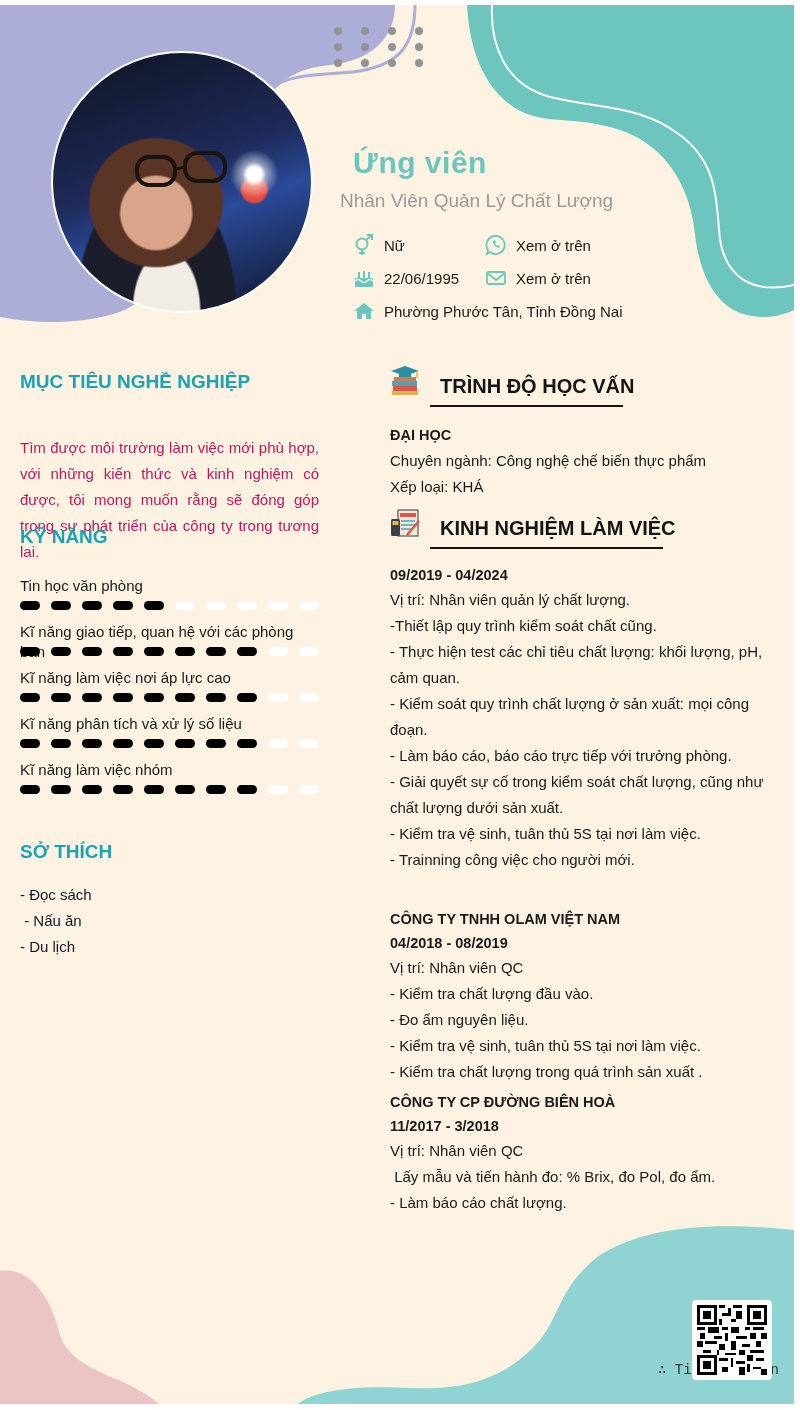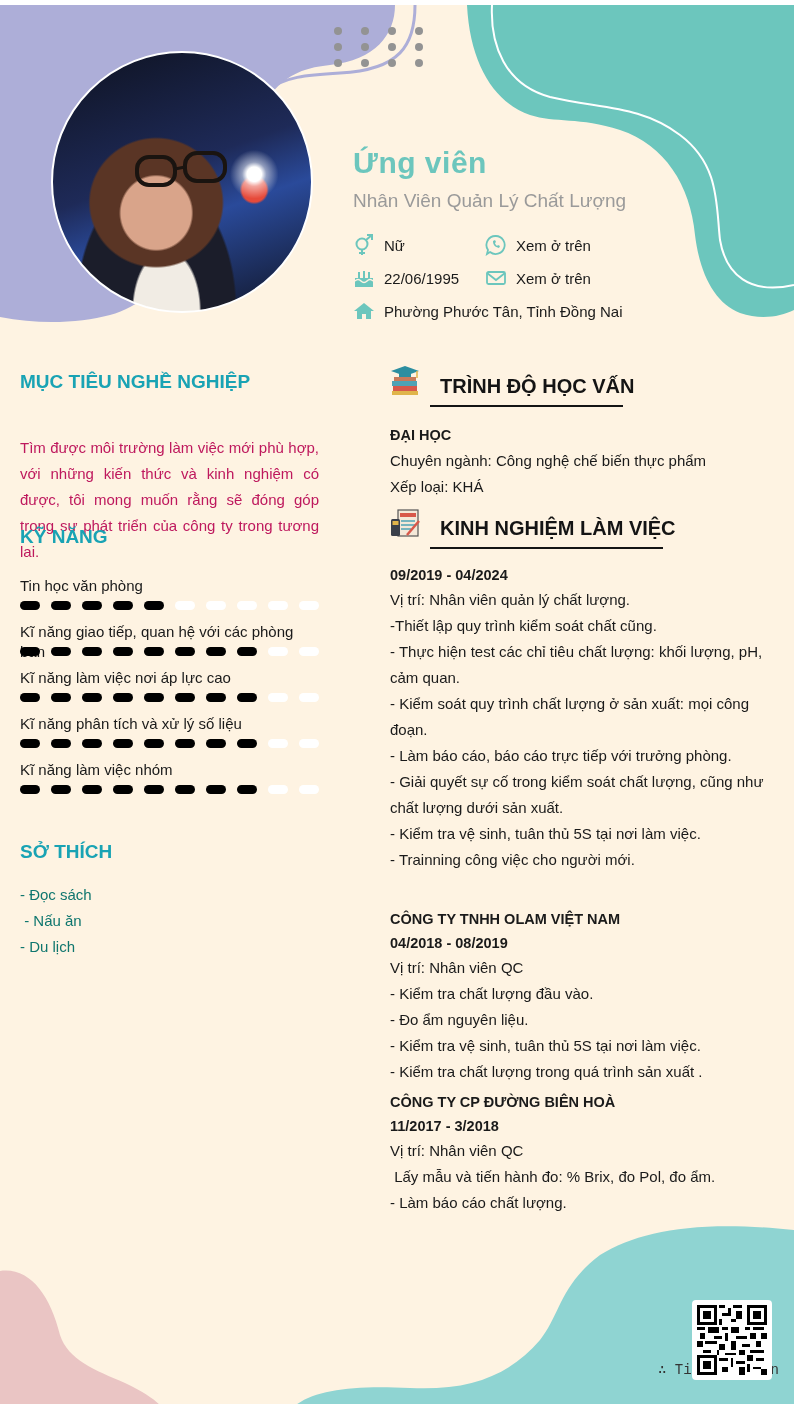--- a/index.html
+++ b/index.html
@@ -14,35 +14,35 @@
       radial-gradient(circle at 78% 53%, #e64a3a 0 5%, transparent 6%),
       radial-gradient(ellipse at 40% 62%, #d9a48a 0 16%, transparent 17%),
       radial-gradient(ellipse at 40% 58%, #5a3525 0 30%, transparent 31%),
       radial-gradient(ellipse at 44% 100%, #f1ece4 0 16%, transparent 17%),
       radial-gradient(ellipse at 40% 100%, #1b1d2a 0 36%, transparent 37%),
       linear-gradient(160deg, #0e1220 0%, #1e2a58 45%, #2a4a9a 62%, #101424 100%);
   }
   .avatar .glasses { position: absolute; left: 82px; top: 98px; width: 94px; height: 38px; }
 
   .name { position: absolute; left: 353px; top: 141px; font-size: 30px; font-weight: bold; color: #6cc6bd; letter-spacing: 0.5px; }
-  .job { position: absolute; left: 353px; top: 185px; font-size: 19px; color: #9a9a9a; }
+  .job { position: absolute; left: 340px; top: 185px; font-size: 19px; color: #9a9a9a; }
   .info { position: absolute; font-size: 15px; color: #1a1a1a; display: flex; align-items: center; }
   .info .ic { width: 22px; height: 22px; margin-right: 9px; display: inline-flex; align-items: center; justify-content: center; }
   .info .ic svg { width: 22px; height: 22px; }
 
   .sec-title-teal { position: absolute; font-size: 19px; font-weight: bold; color: #19a3b4; }
   .objective { position: absolute; left: 20px; top: 430px; width: 299px; font-size: 15px; line-height: 26px; text-align: justify; color: #be185d; }
 
   .skill { position: absolute; left: 20px; width: 300px; }
   .skill .lbl { font-size: 15px; color: #1a1a1a; height: 20px; line-height: 20px; }
   .dots { display: flex; gap: 11px; margin-top: 5px; height: 9px; }
   .dot { width: 20px; height: 9px; border-radius: 5px; background: #000; }
   .dot.off { background: #ffffff; }
 
-  .hobbies { position: absolute; left: 20px; top: 877px; font-size: 15px; line-height: 26px; color: #0f766e; white-space: pre; }
+  .hobbies { position: absolute; left: 20px; top: 877px; font-size: 15px; line-height: 26px; color: #0f172a; white-space: pre; }
 
   .rsec-icon { position: absolute; width: 32px; height: 32px; }
   .rsec-title { position: absolute; font-size: 20px; font-weight: bold; color: #141414; padding-bottom: 6px; }
   .rsec-line { position: absolute; height: 2px; background: #141414; }
 
   .edu { position: absolute; left: 390px; top: 417px; width: 380px; font-size: 15px; line-height: 26px; }
   .bold { font-weight: bold; font-size: 14.5px; }
 
   .job-block { position: absolute; left: 390px; width: 380px; font-size: 15px; line-height: 26px; }
   .job-block .company { font-weight: bold; font-size: 14.5px; line-height: 24px; }

